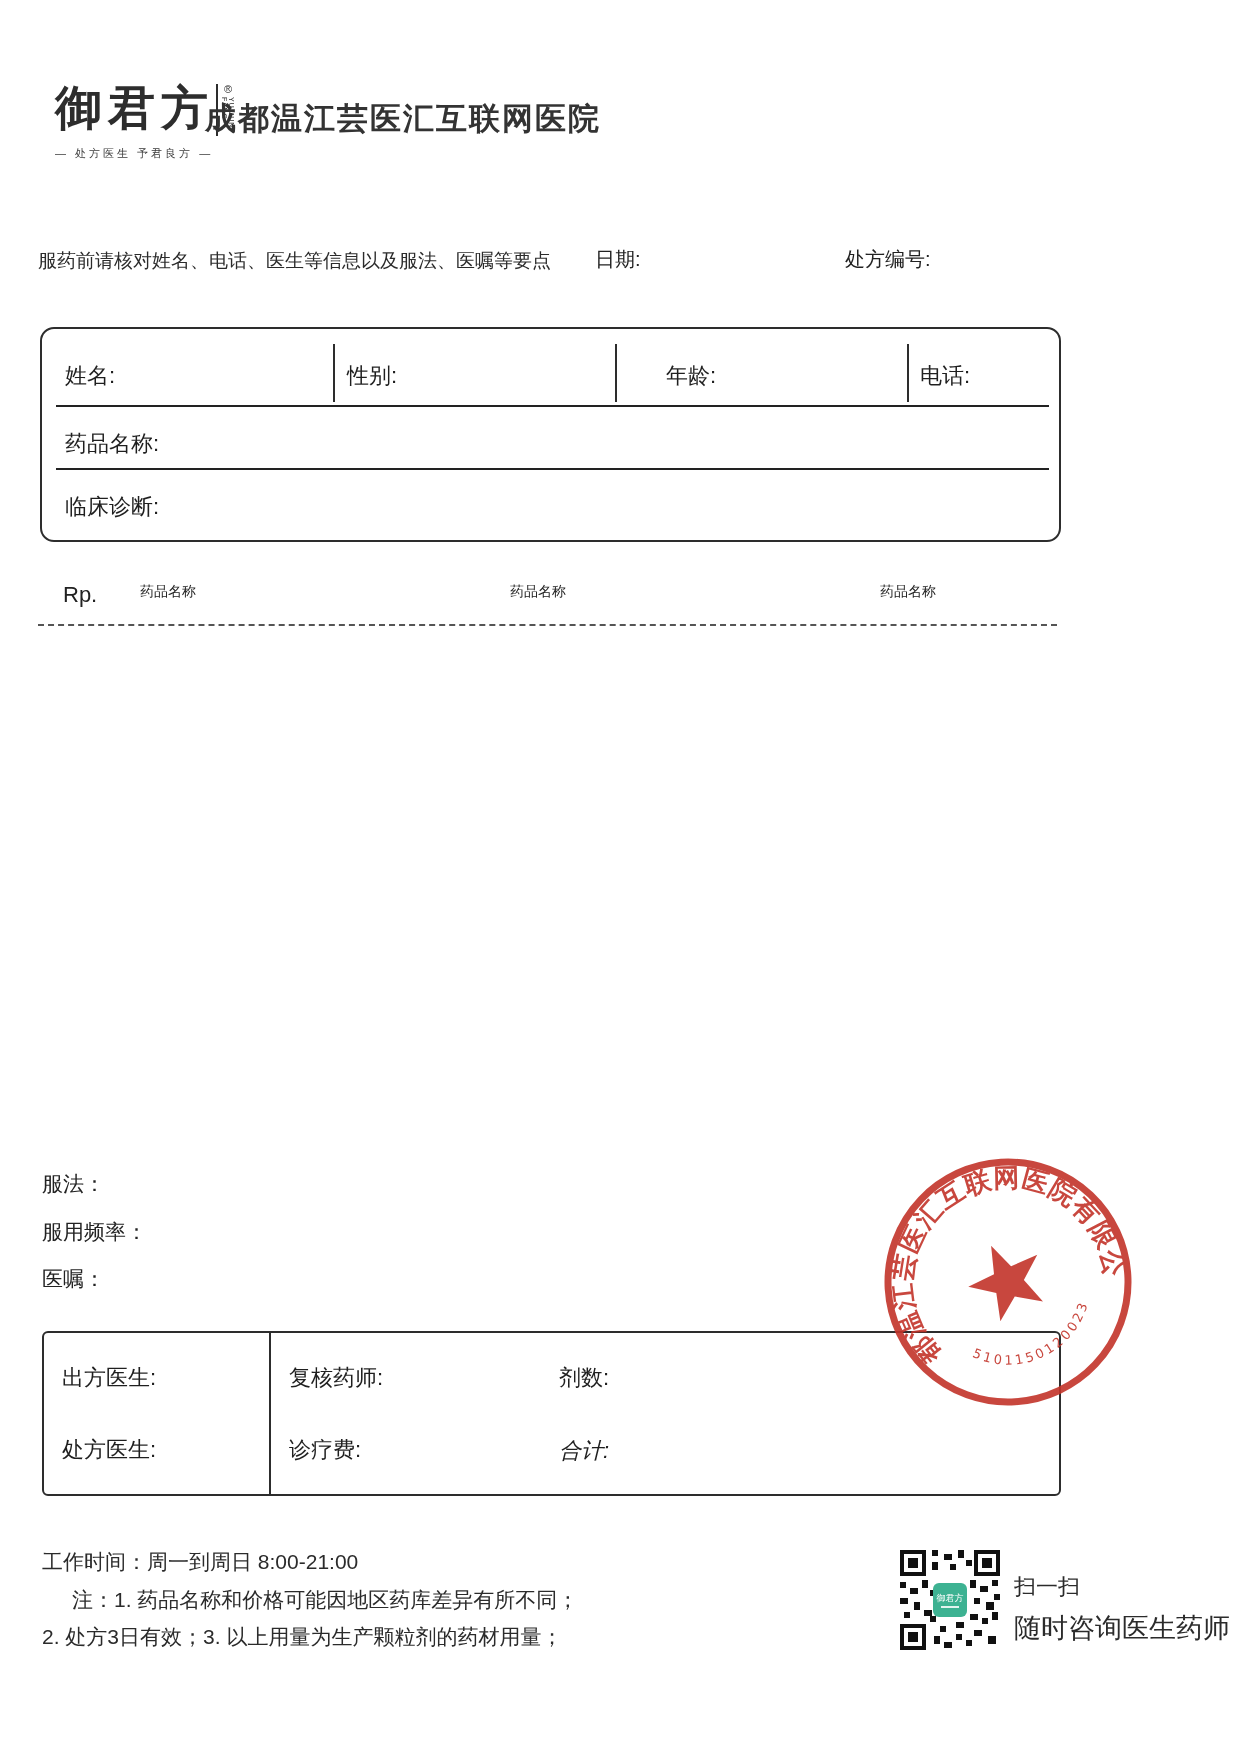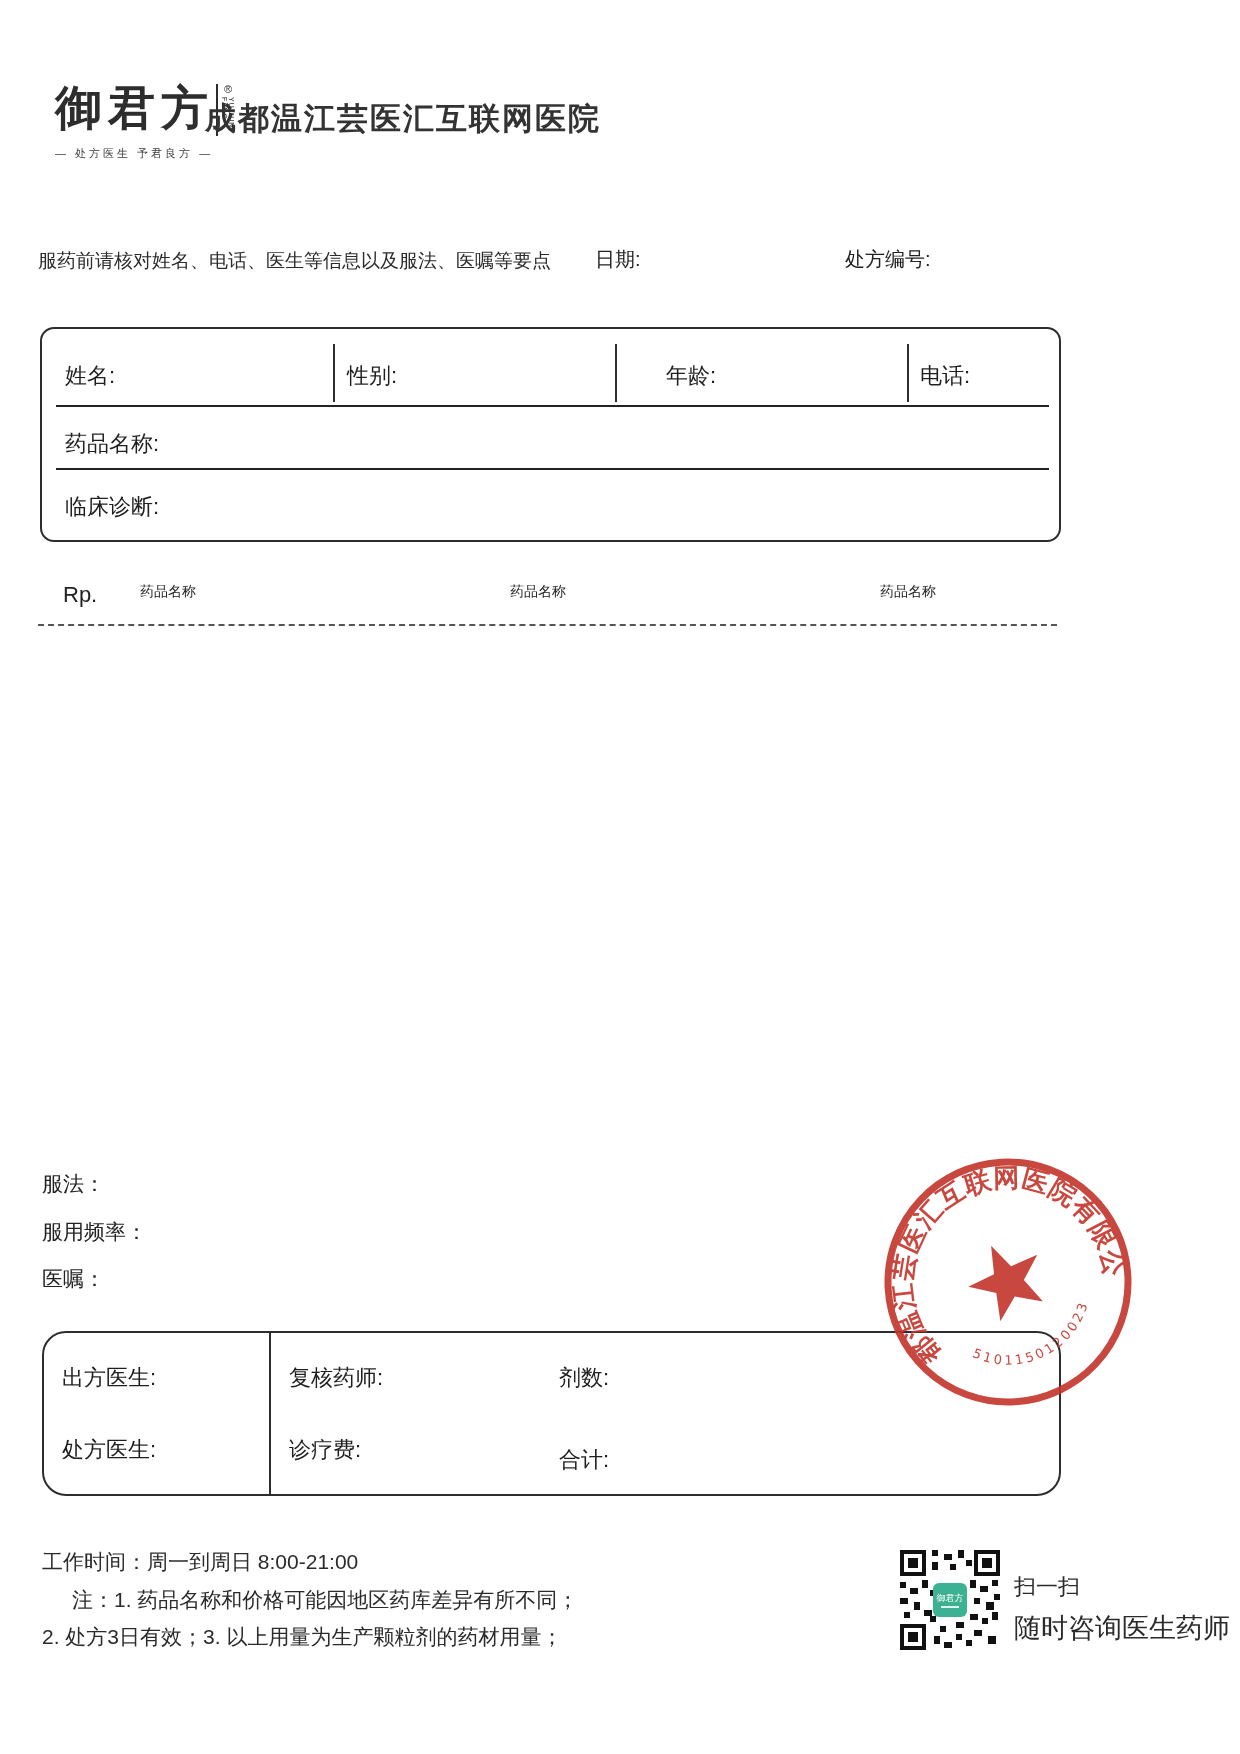--- a/index.html
+++ b/index.html
@@ -47,21 +47,21 @@
   .rp{left:63px;top:582px;font-size:22px;color:#222;}
   .drugcol{top:583px;font-size:14px;color:#222;}
   .dashline{left:38px;top:624px;width:1019px;border-top:2px dashed #555;}
 
   
   .usage-label{font-size:21px;color:#222;left:42px;}
 
   
   .sign-box{
     left:42px;top:1331px;width:1015px;height:161px;
-    border:2px solid #2d2d2d;border-radius:24px;background:transparent;
+    border:2px solid #2d2d2d;border-radius:6px;background:transparent;
   }
   .sb-vdiv{position:absolute;left:225px;top:0;bottom:0;width:2px;background:#2d2d2d;}
   .sb-label{position:absolute;font-size:22px;color:#1f1f1f;}
 
   
   .stamp{left:858px;top:1132px;opacity:.9;}
 
   
   .foot-line{left:42px;font-size:21px;color:#2b2b2b;}
   .qr{left:900px;top:1550px;}
@@ -114,21 +114,21 @@
   <div class="abs usage-label" style="top:1218px;">服用频率：</div>
   <div class="abs usage-label" style="top:1265px;">医嘱：</div>
 
   <div class="abs sign-box">
     <div class="sb-vdiv"></div>
     <div class="sb-label" style="left:18px;top:30px;">出方医生:</div>
     <div class="sb-label" style="left:18px;top:102px;">处方医生:</div>
     <div class="sb-label" style="left:245px;top:30px;">复核药师:</div>
     <div class="sb-label" style="left:245px;top:102px;">诊疗费:</div>
     <div class="sb-label" style="left:515px;top:30px;">剂数:</div>
-    <div class="sb-label" style="left:515px;top:112px;">合计:</div>
+    <div class="sb-label" style="left:515px;top:103px;font-style:italic;">合计:</div>
   </div>
 
   <svg class="abs stamp" width="300" height="300" viewBox="-150 -150 300 300">
     <g transform="rotate(-25)">
       <circle r="120" fill="none" stroke="#c3342a" stroke-width="7"></circle>
       <path id="stampArcTop" d="M -90 38 A 97 97 0 1 1 90 38" fill="none"></path>
       <path id="stampArcBottom" d="M -66 50 A 83 83 0 0 0 66 50" fill="none"></path>
       <text font-size="26" font-weight="bold" fill="#c3342a" letter-spacing="1" font-family="DejaVu Sans, sans-serif">
         <textPath href="#stampArcTop" startOffset="50%" text-anchor="middle">成都温江芸医汇互联网医院有限公司</textPath>
       </text>

